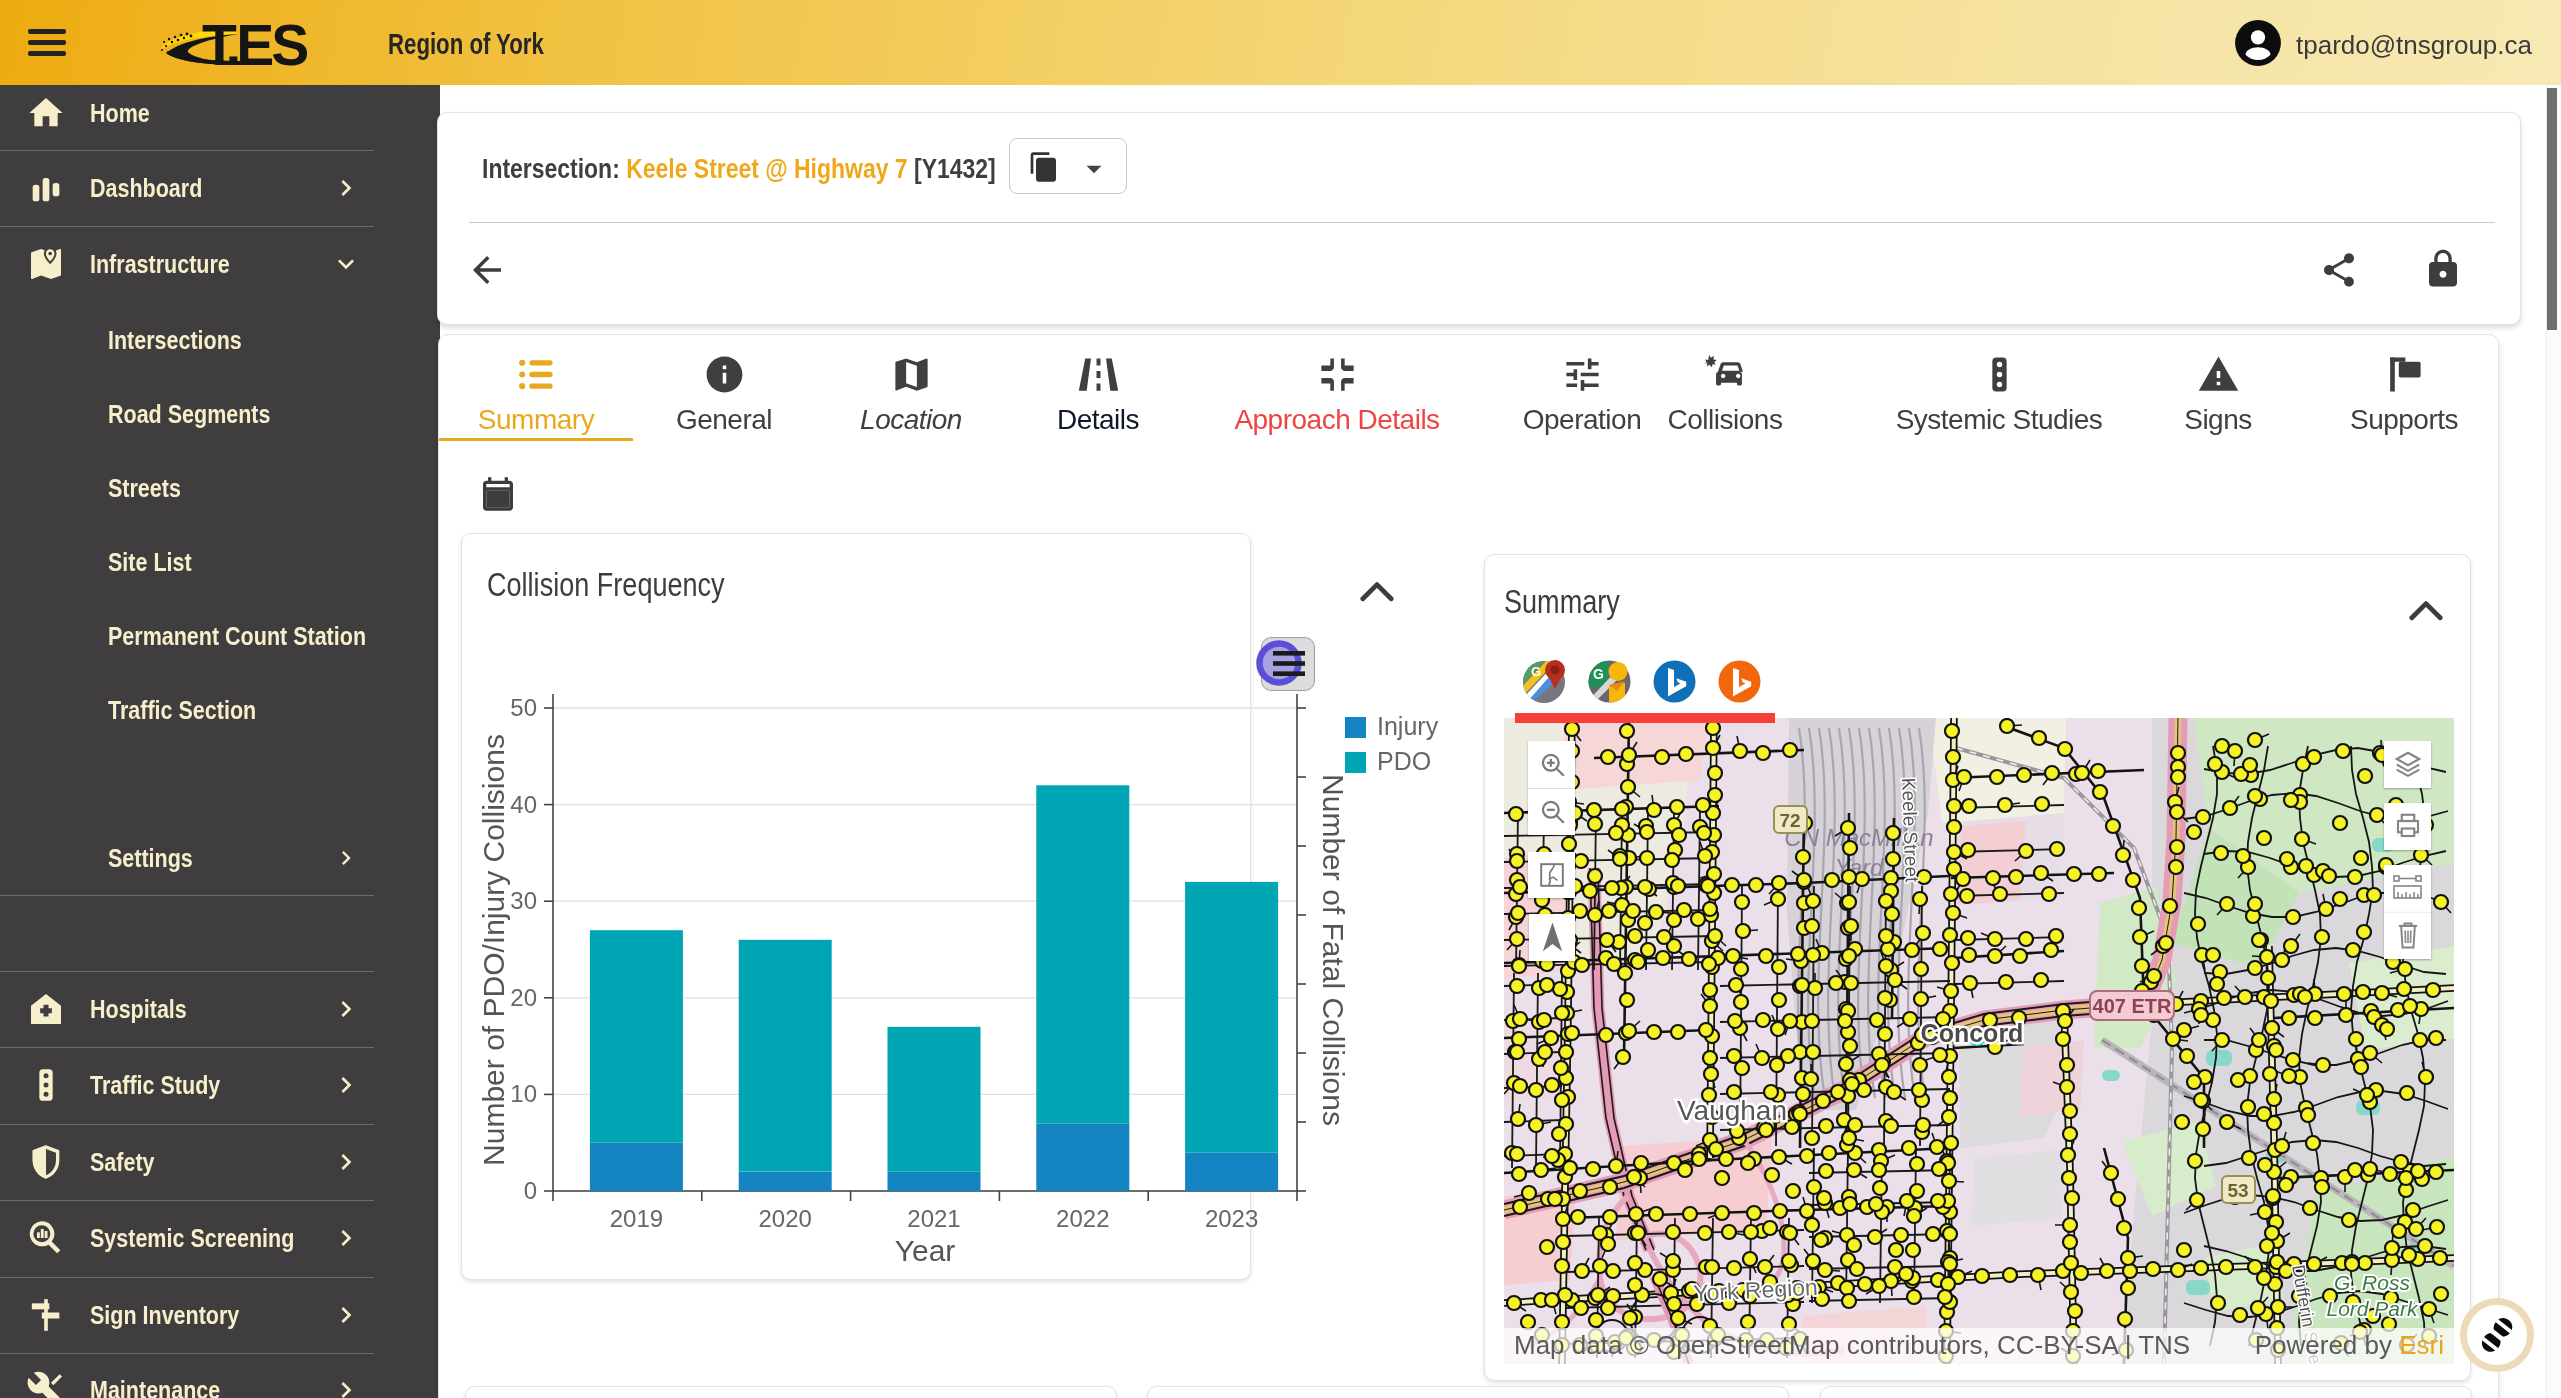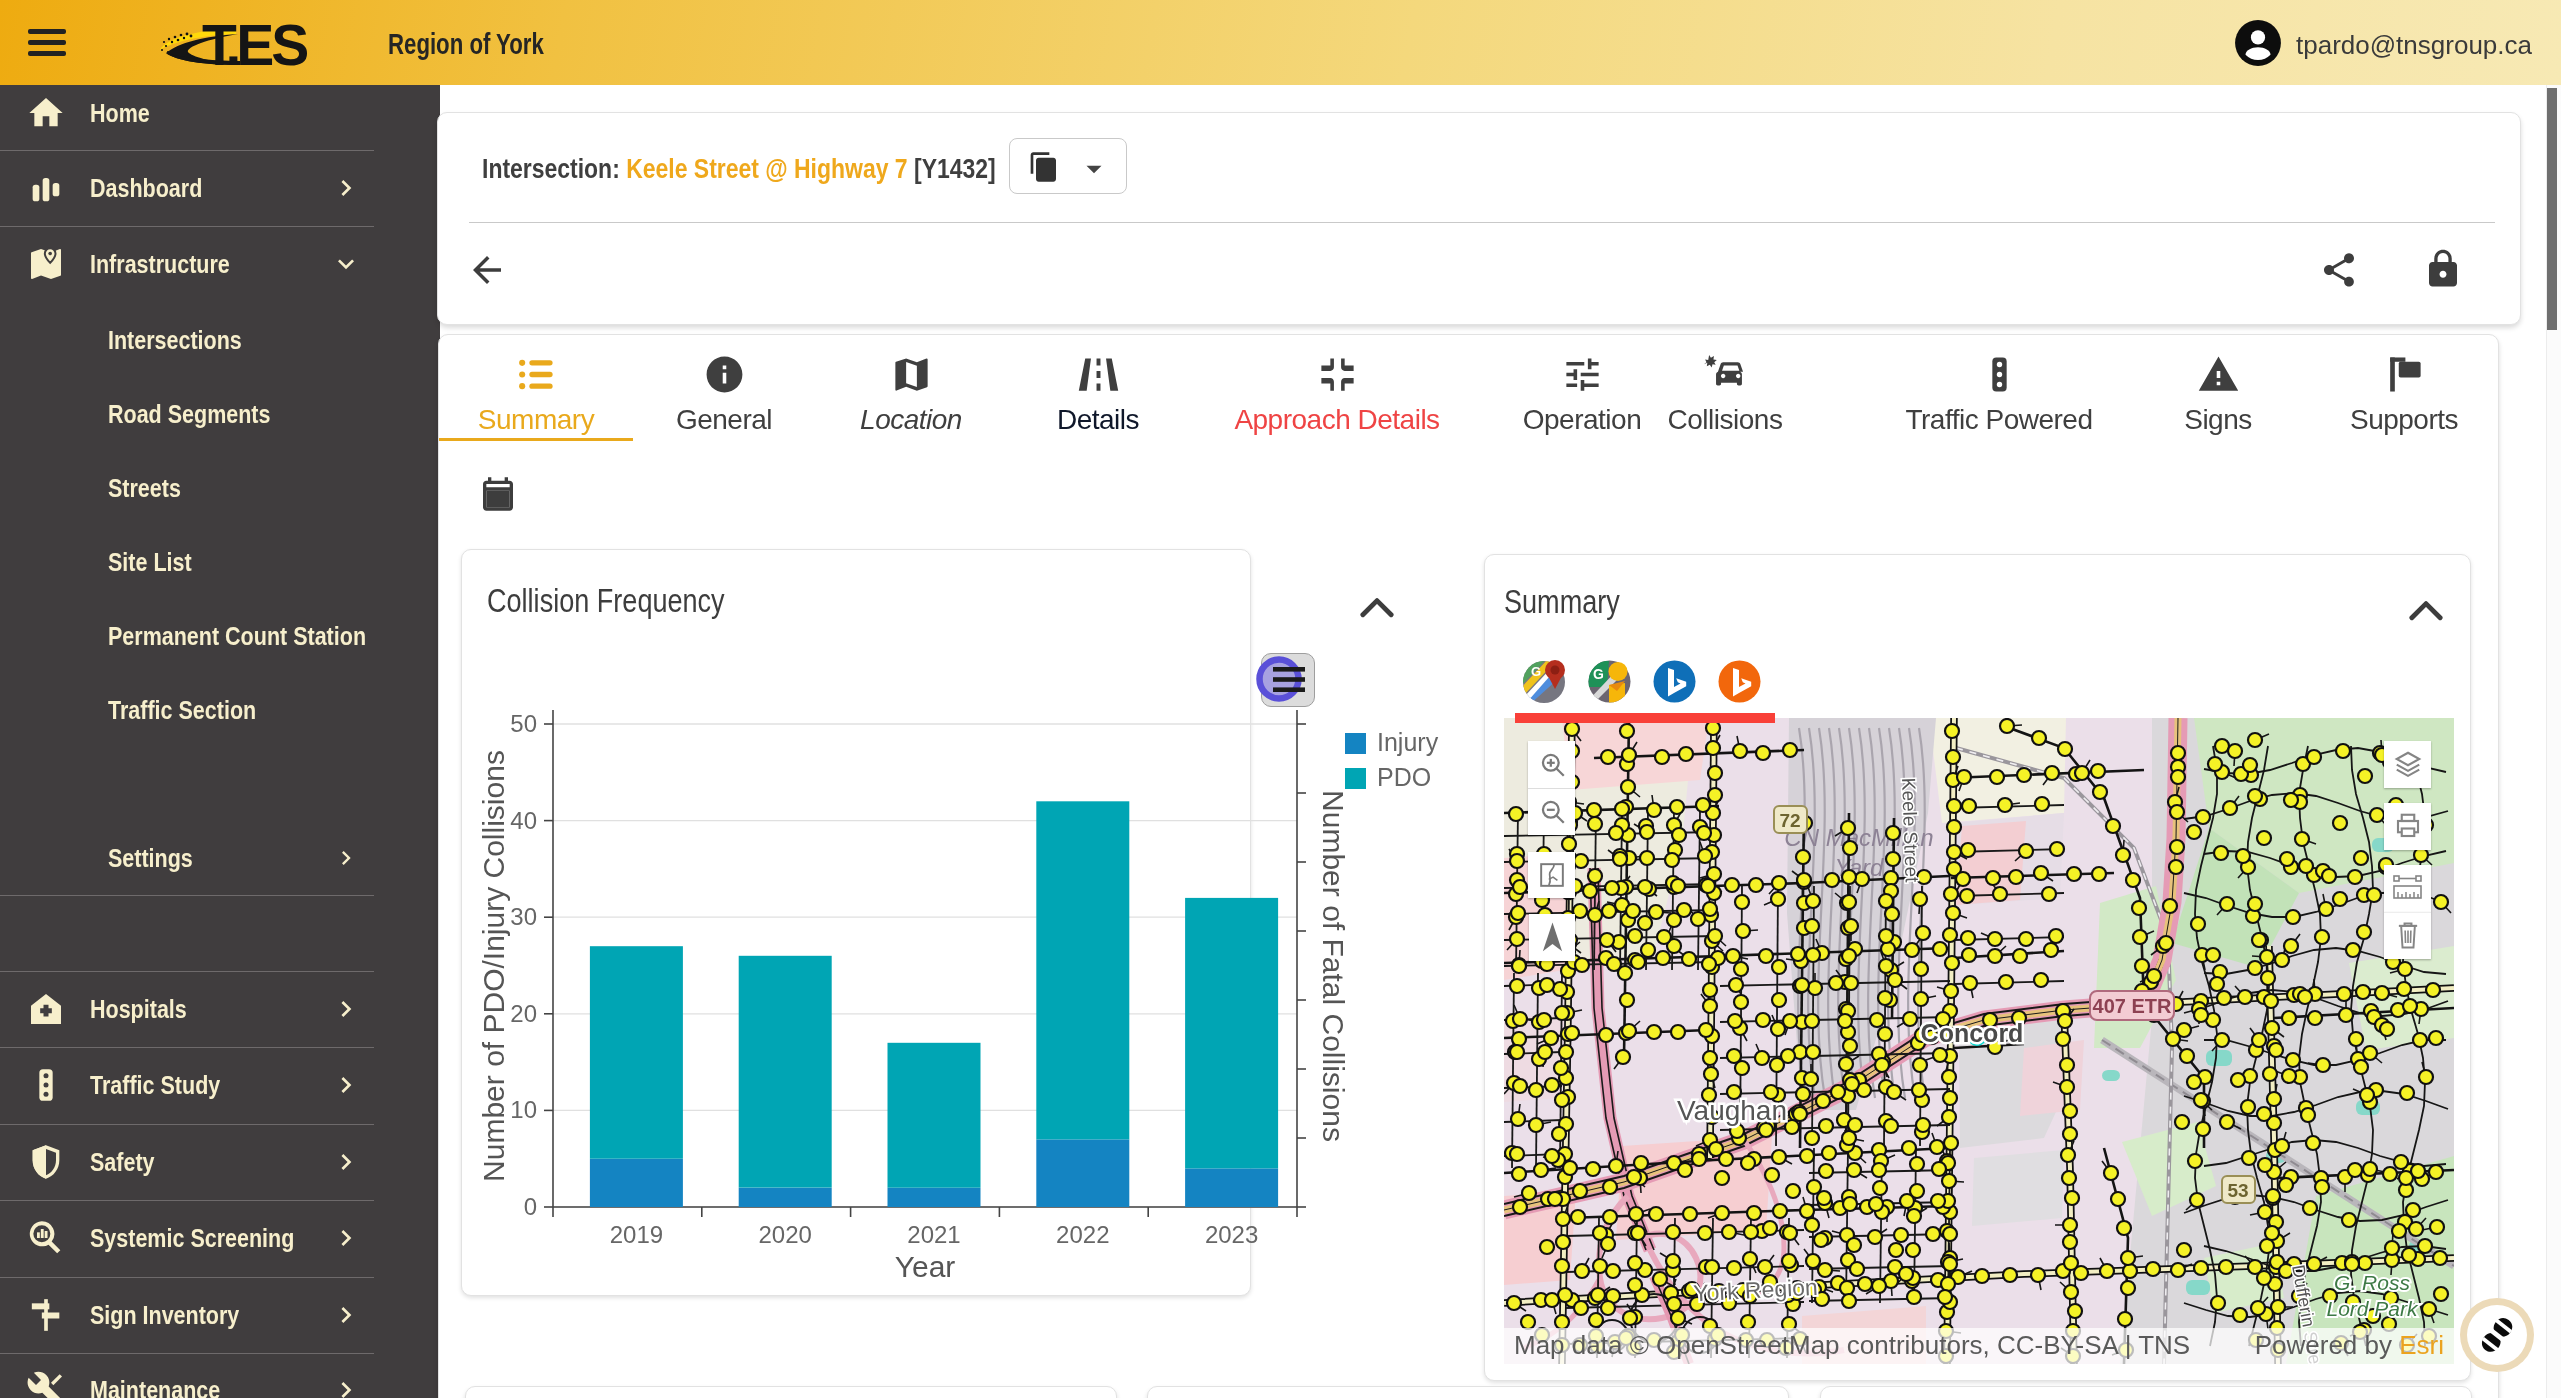--- a/index.html
+++ b/index.html
@@ -293,21 +293,21 @@
       </div>
 <div class="tab" style="left:1430px;width:260px;">
 <svg class="ticon" width="43" height="43" viewBox="0 0 24 24">
           <g fill="#3f3f3f">
             <rect x="8" y="2.5" width="8" height="19" rx="2.2"></rect>
             <circle cx="12" cy="6.4" r="1.5" fill="#fff"></circle>
             <circle cx="12" cy="12" r="1.5" fill="#fff"></circle>
             <circle cx="12" cy="17.6" r="1.5" fill="#fff"></circle>
           </g>
         </svg>
-<span class="tlabel" style="color:#3f3f3f">Traffic Powered</span>
+<span class="tlabel" style="color:#3f3f3f">Systemic Studies</span>
       </div>
 <div class="tab" style="left:1649px;width:260px;">
 <svg class="ticon" width="43" height="43" viewBox="0 0 24 24">
           <g fill="#3f3f3f">
             <path d="M1 21h22L12 2 1 21zm12-3h-2v-2h2v2zm0-4h-2v-4h2v4z"></path>
           </g>
         </svg>
 <span class="tlabel" style="color:#3f3f3f">Signs</span>
       </div>
 <div class="tab" style="left:1835px;width:260px;">
@@ -321,21 +321,21 @@
 <span class="tlabel" style="color:#3f3f3f">Supports</span>
       </div>
     <div style="position:absolute;left:0px;top:85px;width:194px;height:3px;background:#e9a91c;"></div>
   </div>
 
   <svg class="abs" style="left:39px;top:136px" width="40" height="46" viewBox="0 0 24 24" fill="#3d3d3d">
     <path d="M19 4h-1V2h-2v2H8V2H6v2H5c-1.11 0-1.99.9-1.99 2L3 20c0 1.1.89 2 2 2h14c1.1 0 2-.9 2-2V6c0-1.1-.9-2-2-2zm0 16H5V10h14v10zM5 8V6h14v2H5z"></path>
     <rect x="5" y="10" width="14" height="10" fill="#3d3d3d"></rect>
   </svg>
 
-  <div class="card" style="left:22px;top:214px;width:790px;height:747px;box-shadow:0 2px 4px rgba(0,0,0,0.12);">
+  <div class="card" style="left:22px;top:198px;width:790px;height:747px;box-shadow:0 2px 4px rgba(0,0,0,0.12);">
 <div class="ttl" style="position:absolute;left:25px;top:32px;">Collision Frequency</div>
 <svg class="abs" style="left:898px;top:46px" width="34" height="22" viewBox="0 0 24 15">
 <path d="M2 13 L12 3 L22 13" fill="none" stroke="#3d3d3d" stroke-width="3.4" stroke-linecap="round" stroke-linejoin="round"></path>
       </svg>
 <div style="position:absolute;left:799px;top:103px;width:54px;height:54px;background:#dcdcdc;border:1px solid #9e9e9e;border-radius:10px;"></div>
 <svg class="abs" style="left:792px;top:104px" width="50" height="50" viewBox="0 0 50 50">
 <circle cx="25" cy="25" r="19.5" fill="#9d97e2" fill-opacity="0.85" stroke="#5a50d8" stroke-width="6.5"></circle>
       </svg>
 <svg class="abs" style="left:809px;top:115px" width="36" height="30" viewBox="0 0 36 30">
 <g fill="#1b1b1b">

